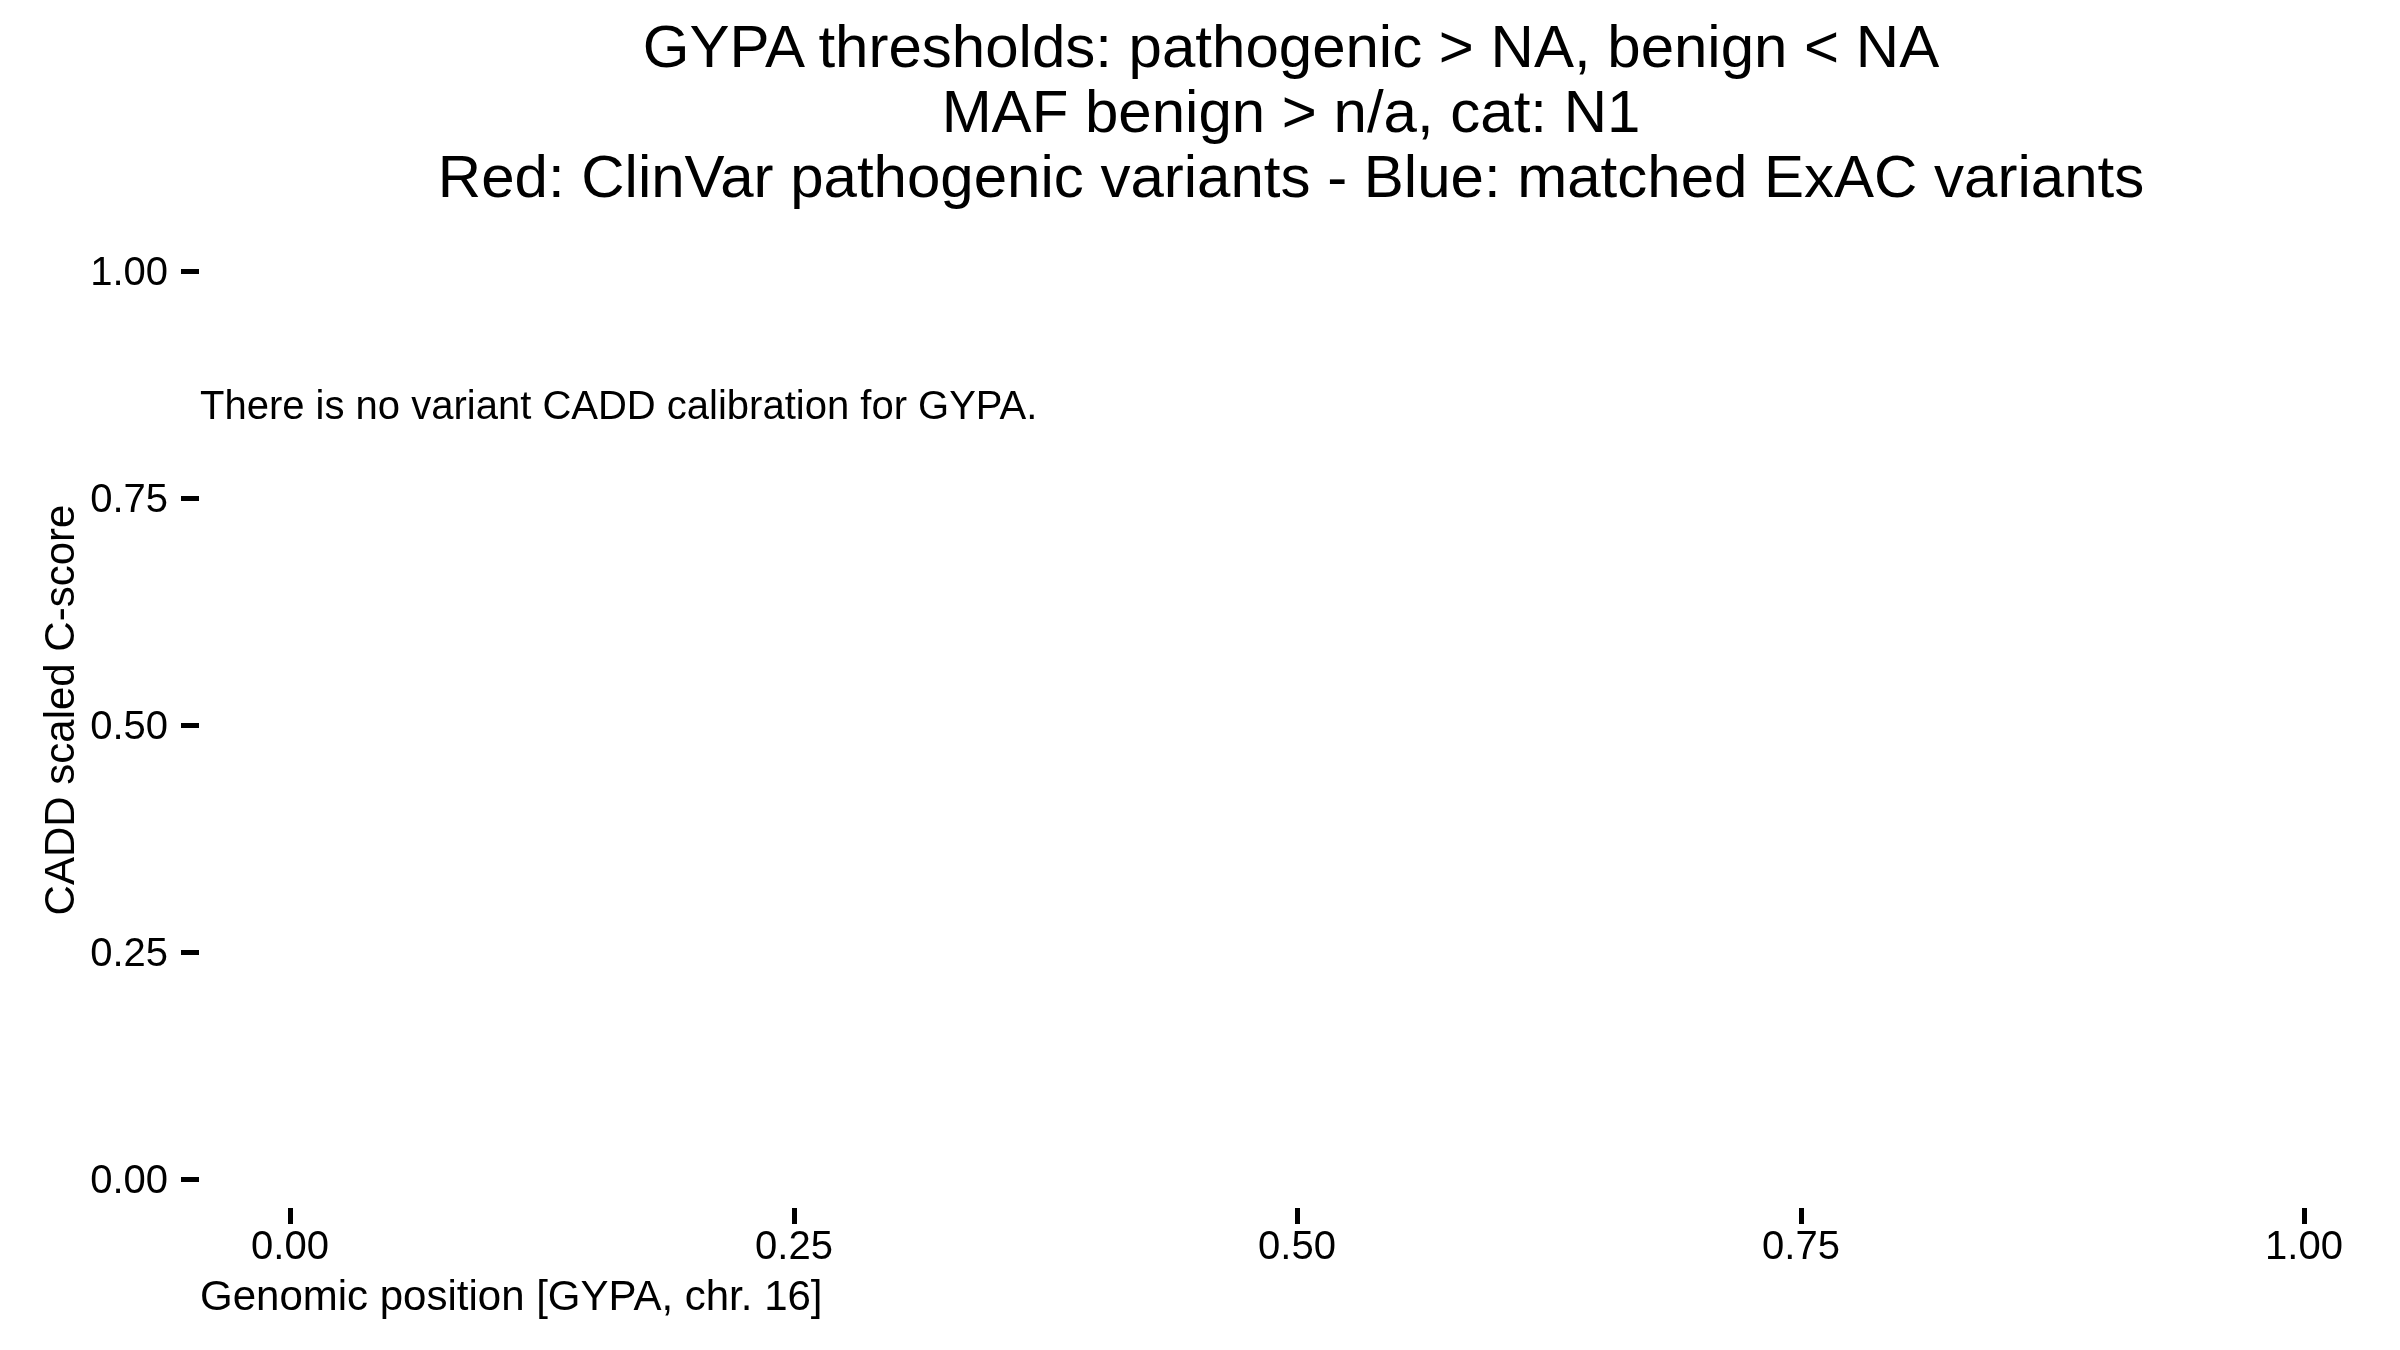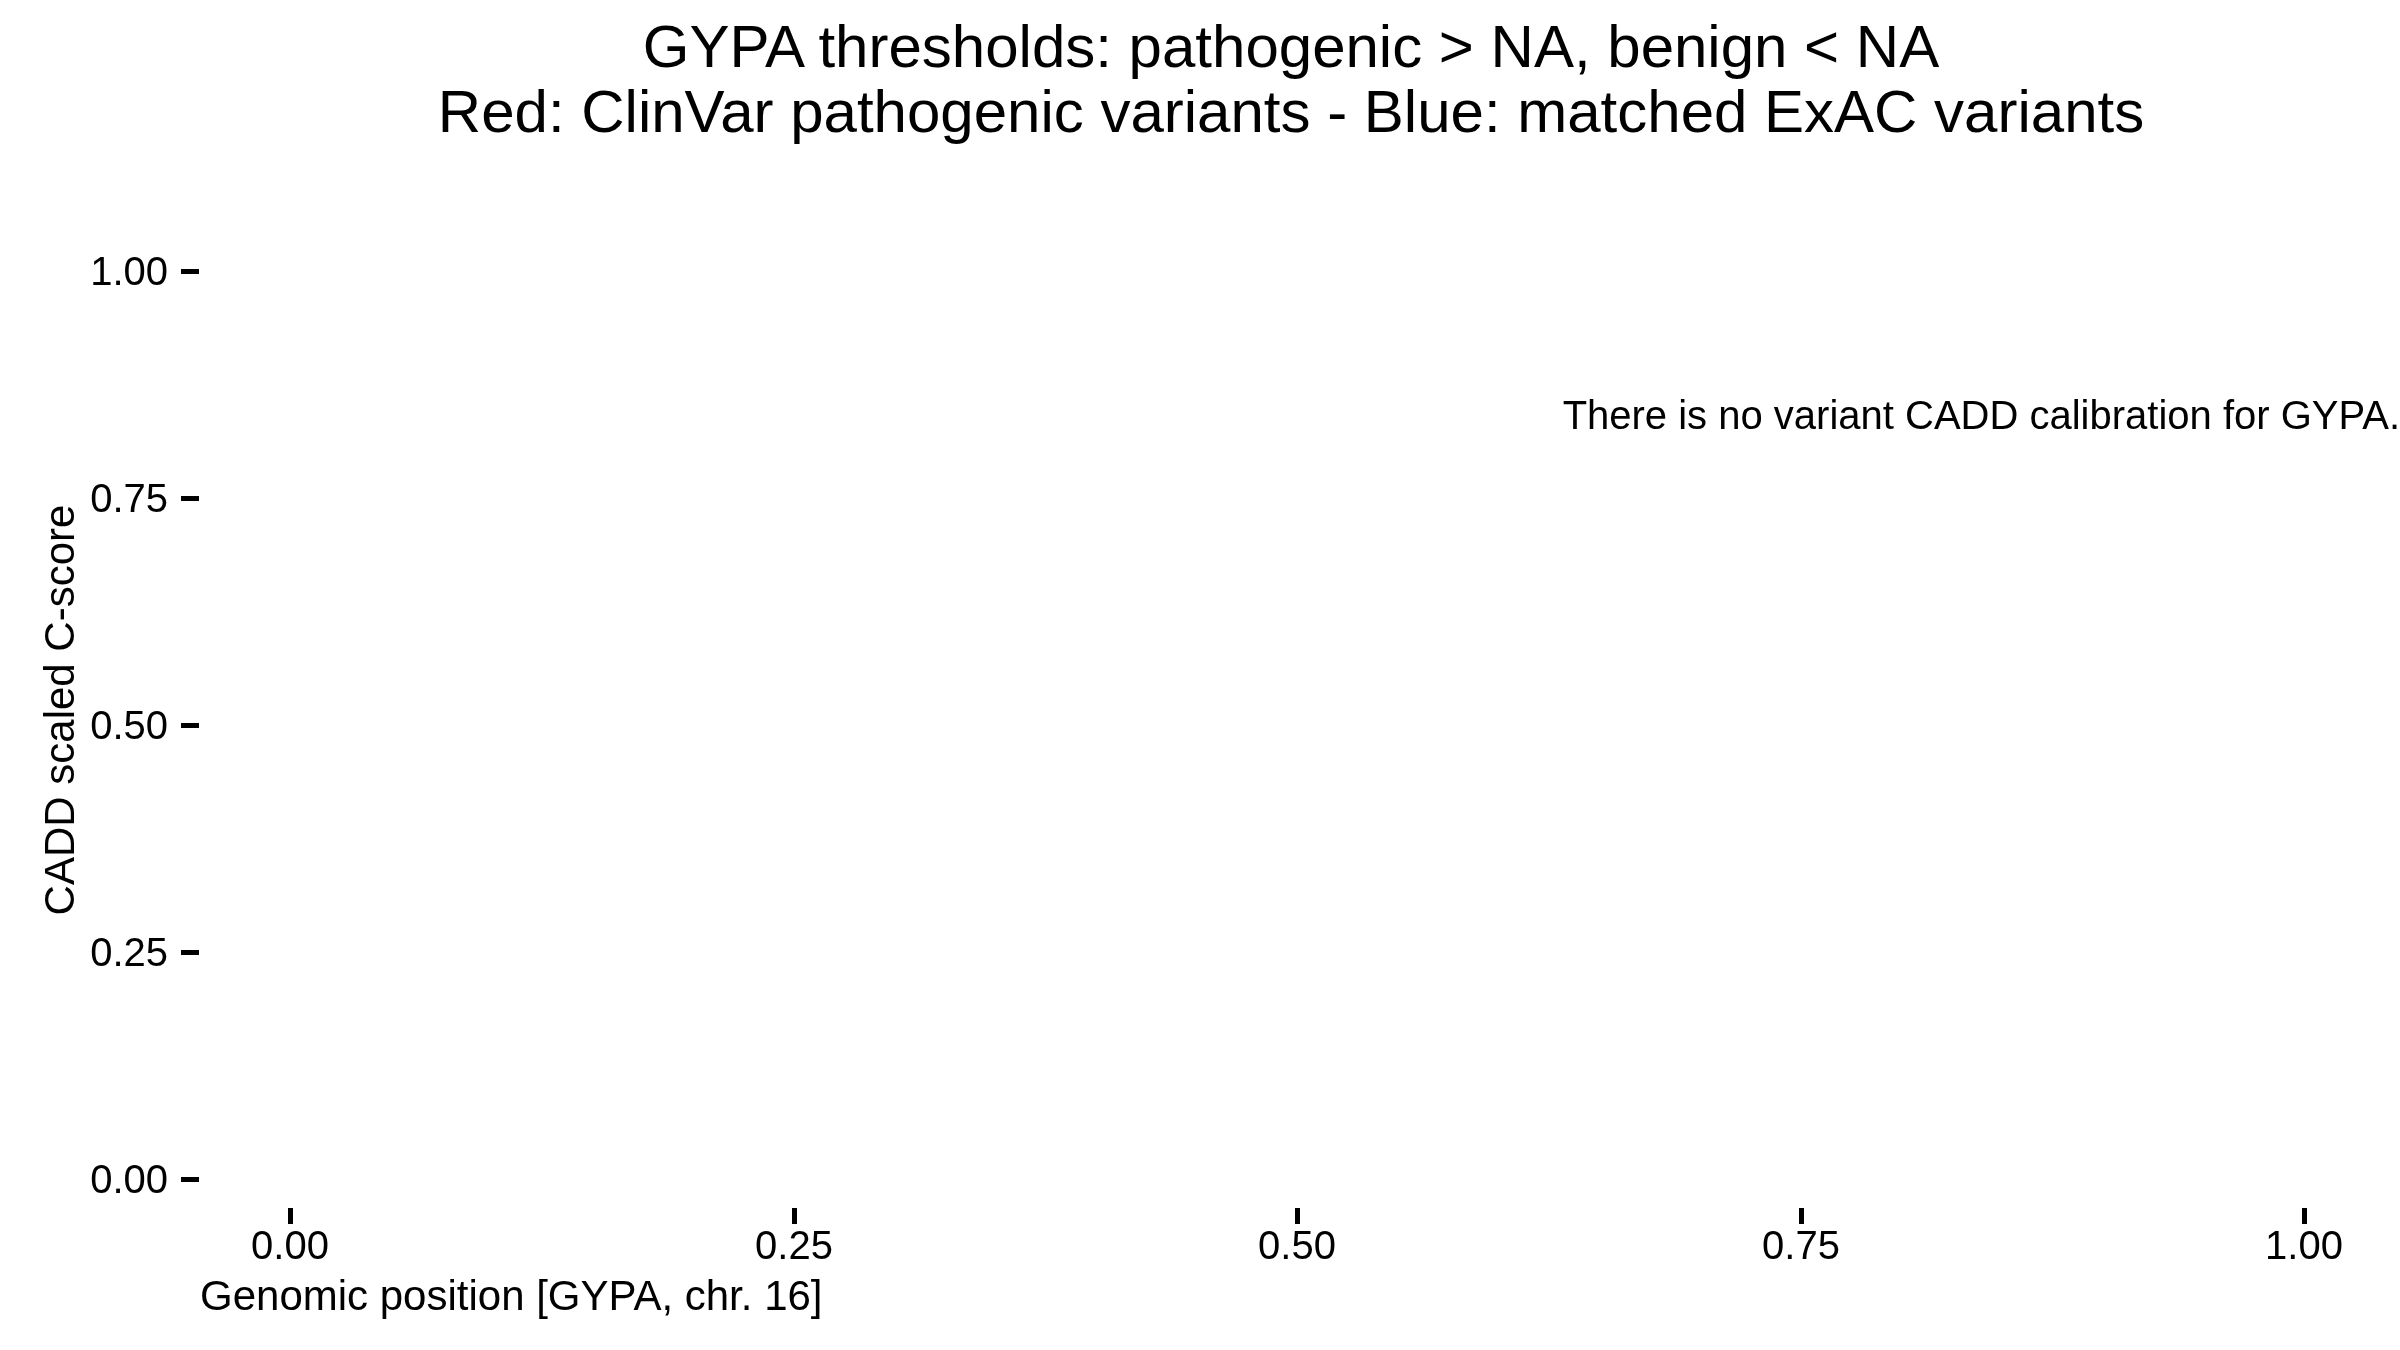--- a/index.html
+++ b/index.html
@@ -23,24 +23,24 @@
     width: 2200px;
     text-align: center;
   }
   .title-line {
     font-size: 60px;
     line-height: 65px;
     white-space: nowrap;
   }
   .annotation-block {
     position: absolute;
-    top: 380px;
+    top: 370px;
     left: 200px;
     width: 2200px;
-    text-align: right;
+    text-align: left;
   }
   .annotation-line {
     font-size: 40px;
     line-height: 70px;
     white-space: nowrap;
   }
   .y-axis-title {
     position: absolute;
     left: 60px;
     top: 710px;
@@ -90,20 +90,21 @@
     height: 46px;
   }
 </style>
 </head>
 <body>
 
 <div id="plot-root">
 
   <div class="title-block">
     <div class="title-line">GYPA thresholds: pathogenic &gt; NA, benign &lt; NA</div>
+    <div class="title-line">MAF benign &gt; n/a, cat: N1</div>
     <div class="title-line">Red: ClinVar pathogenic variants - Blue: matched ExAC variants</div>
   </div>
 
   <div class="annotation-block">
     <div class="annotation-line">There is no variant CADD calibration for GYPA.</div>
   </div>
 
   <div class="y-axis-title">CADD scaled C-score</div>
 
   <div class="y-tick-label" style="top:248px">1.00</div>

